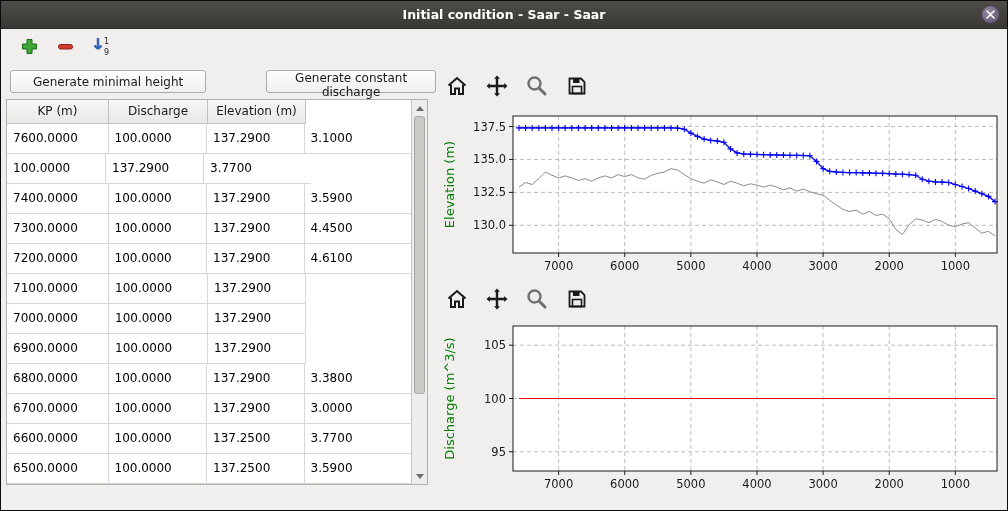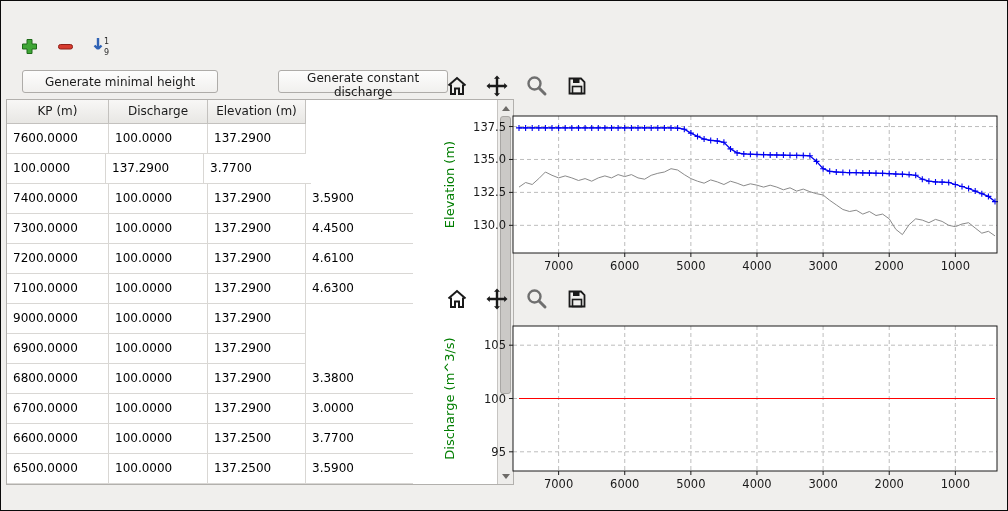--- a/index.html
+++ b/index.html
@@ -12,28 +12,28 @@
   .title{color:#ffffff;font-size:12.5px;font-weight:bold;}
   .close-btn{position:absolute;right:7px;top:4px;width:19px;height:19px;border-radius:50%;
     background:radial-gradient(circle at 35% 30%, #94889f, #685d76 75%);
     border:1px solid #453e50;display:flex;align-items:center;justify-content:center;box-sizing:border-box;}
   
   .main-toolbar{position:absolute;left:0;top:28px;width:100%;height:34px;
     display:flex;align-items:center;gap:8px;padding-left:14px;box-sizing:border-box;}
   .tb-btn{width:28px;height:28px;border:none;background:transparent;padding:0;
     display:flex;align-items:center;justify-content:center;}
   
-  .gen-row{position:absolute;top:69px;left:21px;width:426px;display:flex;gap:12px;}
+  .gen-row{position:absolute;top:69px;left:9px;width:426px;display:flex;gap:12px;}
   .gen{height:23px;border:1px solid #aeaca9;border-radius:3px;
     background:linear-gradient(#fdfdfd,#f1f0ee);font-size:12px;color:#1a1a1a;
     font-family:inherit;padding:0;}
   .gen.g1{width:207px;}
   .gen.g2{width:179px;margin-left:48px;}
   
-  .table{position:absolute;left:5px;top:98px;width:508px;height:386px;
+  .table{position:absolute;left:5px;top:98px;width:422px;height:386px;
     border:1px solid #b2b0ad;box-sizing:border-box;background:#ffffff;}
   .thead{display:flex;height:24px;}
   .th{background:linear-gradient(#f8f7f6,#e8e7e4);border-right:1px solid #c3c1be;
     border-bottom:1px solid #c3c1be;font-size:12px;color:#1a1a1a;text-align:center;
     line-height:23px;box-sizing:border-box;}
   .tr{display:flex;height:30px;border-radius:10px;}
   .td{background:#ffffff;border-right:1px solid #d9d7d4;border-bottom:1px solid #d9d7d4;
     font-size:12px;color:#000;padding-left:6px;line-height:29px;box-sizing:border-box;}
   .c0{width:102px;} .c1{width:99px;} .c2{width:98px;} .c3{width:107px;}
   .td.c3,.th.c3{border-right:none;}
@@ -58,20 +58,28 @@
   .chart-svg{position:absolute;left:436px;}
   #chart1{top:106px;}
   #chart2{top:316px;}
   svg text{font-family:"DejaVu Sans",sans-serif;}
 </style>
 </head>
 <body>
 
 <div class="window">
 
+  <div class="titlebar">
+    <span class="title">Initial condition - Saar - Saar</span>
+    <span class="close-btn">
+      <svg width="9" height="9" viewBox="0 0 9 9">
+        <path d="M1 1 L8 8 M8 1 L1 8" stroke="#ffffff" stroke-width="1.6" stroke-linecap="round"></path>
+      </svg>
+    </span>
+  </div>
 
   <div class="main-toolbar">
     <button class="tb-btn">
       <svg width="17" height="17" viewBox="0 0 17 17">
         <path d="M6 1.5 h5 v4.5 h4.5 v5 h-4.5 v4.5 h-5 v-4.5 h-4.5 v-5 h4.5 z" fill="#3fa636" stroke="#1f6b1a" stroke-width="1"></path>
       </svg>
     </button>
     <button class="tb-btn">
       <svg width="17" height="17" viewBox="0 0 17 17">
         <rect x="1.5" y="6.5" width="14" height="4.5" rx="2" fill="#d63a2e" stroke="#8e1f17" stroke-width="1"></rect>
@@ -96,20 +104,21 @@
       <div class="thead">
           <div class="th c0">KP (m)</div>
           <div class="th c1">Discharge (m³/s)</div>
           <div class="th c2">Elevation (m)</div>
         </div>
       <div>
           <div class="tr">
             <div class="td c0">7600.0000</div>
             <div class="td c1">100.0000</div>
             <div class="td c2">137.2900</div>
+            <div class="td c3">3.1000</div>
           </div>
           <div class="tr">
             <div class="td c1">100.0000</div>
             <div class="td c2">137.2900</div>
             <div class="td c3">3.7700</div>
           </div>
           <div class="tr">
             <div class="td c0">7400.0000</div>
             <div class="td c1">100.0000</div>
             <div class="td c2">137.2900</div>
@@ -124,24 +133,23 @@
           <div class="tr">
             <div class="td c0">7200.0000</div>
             <div class="td c1">100.0000</div>
             <div class="td c2">137.2900</div>
             <div class="td c3">4.6100</div>
           </div>
           <div class="tr">
             <div class="td c0">7100.0000</div>
             <div class="td c1">100.0000</div>
             <div class="td c2">137.2900</div>
-            <div class="td c3">4.6300</div>
-          </div>
-          <div class="tr">
-            <div class="td c0">9000.0000</div>
+          </div>
+          <div class="tr">
+            <div class="td c0">7000.0000</div>
             <div class="td c1">100.0000</div>
             <div class="td c2">137.2900</div>
           </div>
           <div class="tr">
             <div class="td c0">6900.0000</div>
             <div class="td c1">100.0000</div>
             <div class="td c2">137.2900</div>
           </div>
           <div class="tr">
             <div class="td c0">6800.0000</div>

